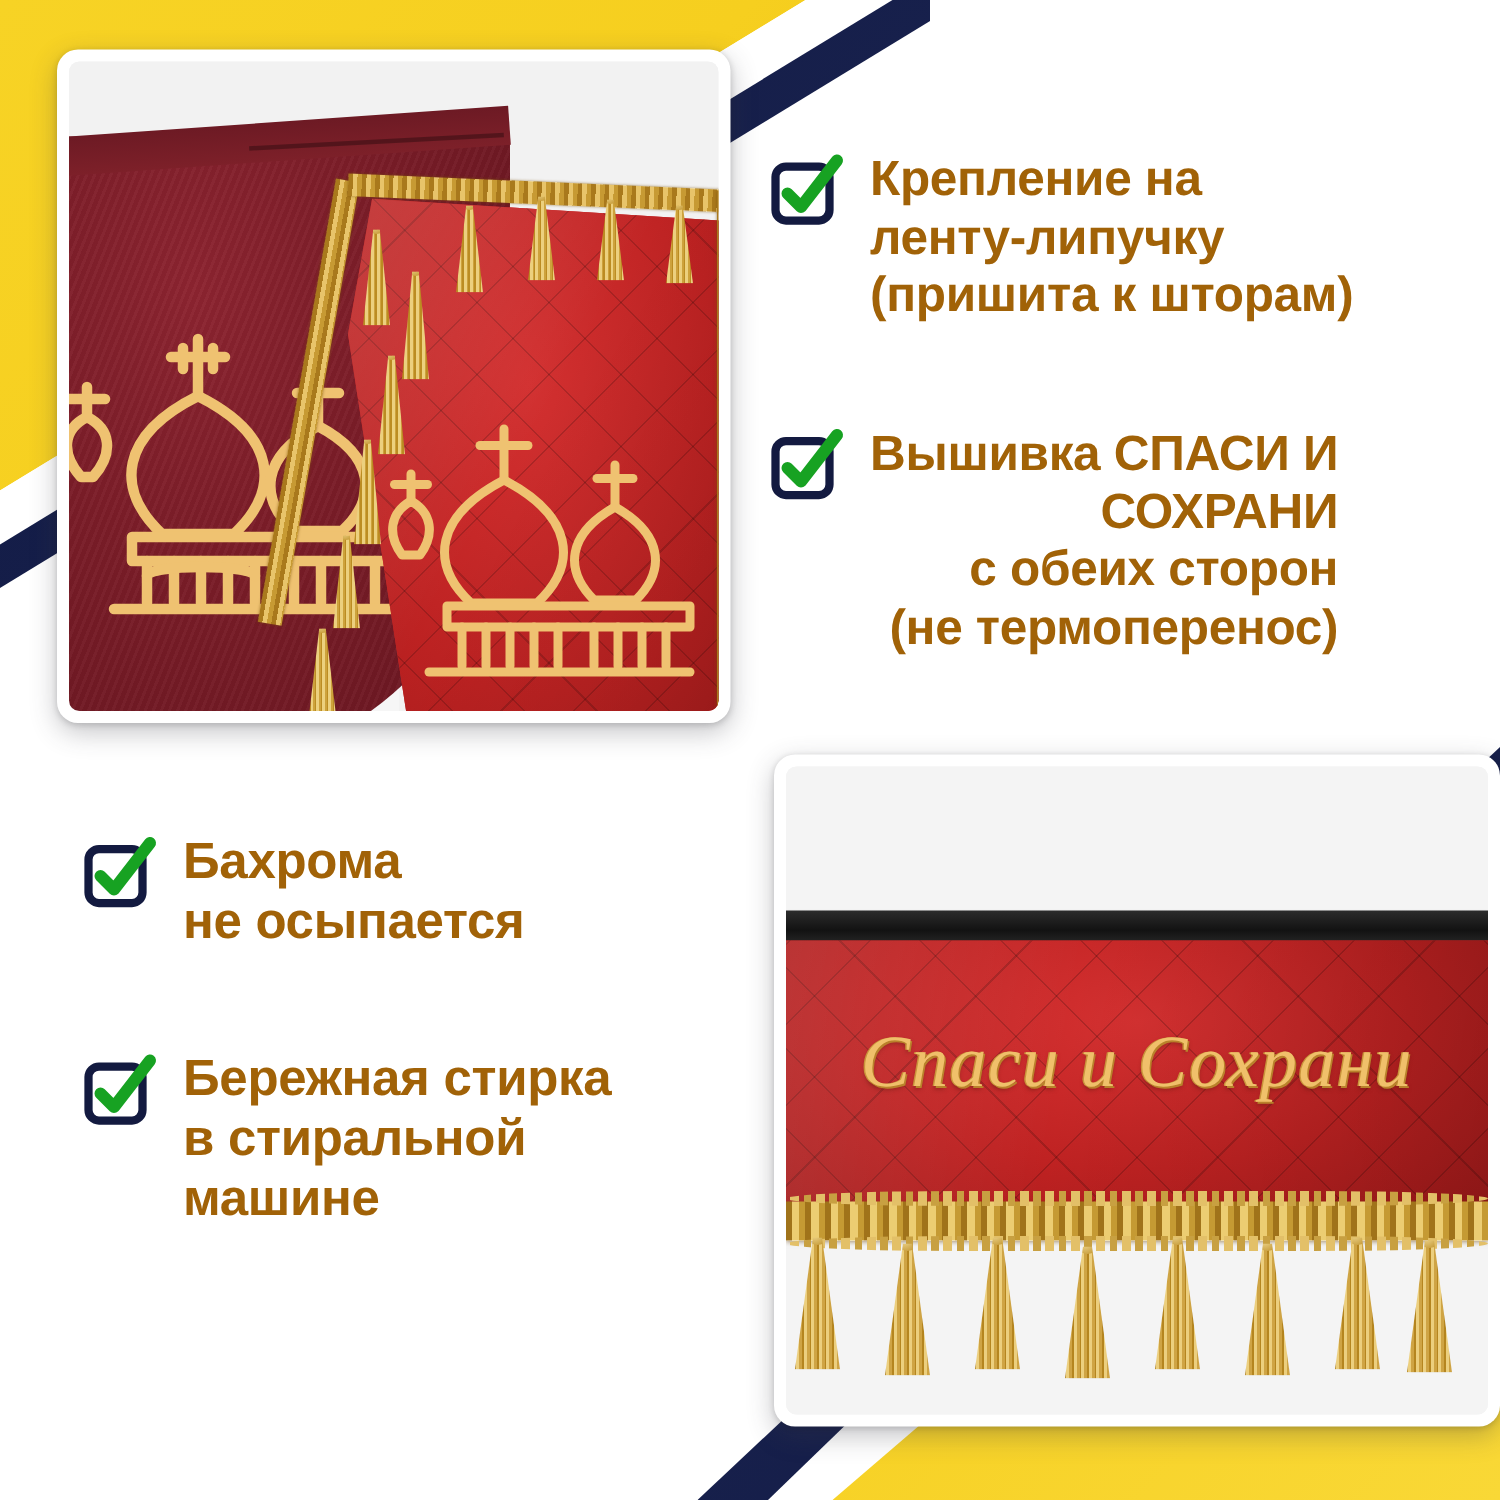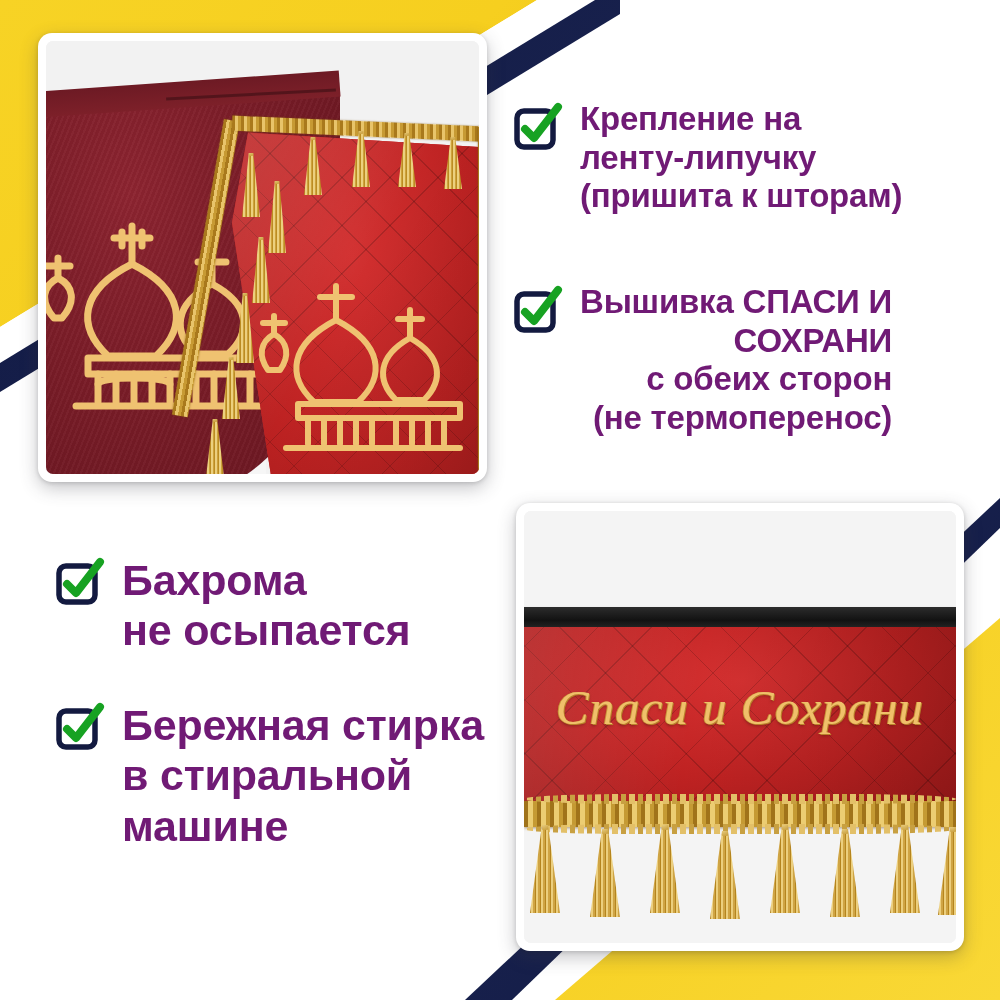--- a/index.html
+++ b/index.html
@@ -138,21 +138,21 @@
   .dome-grp { position:absolute; }
   .dome-grp svg { display:block; }
 
   
   .pa-white{
     position:absolute; left:150px; bottom:0; width:70px; height:90px;
     background:#f6f6f6;
   }
 
   
-  .card-b { left: 516px; top: 503px; width: 448px; height: 448px; }
+  .card-b { left: 516px; top: 503px; width: 484px; height: 448px; }
   .pb-bg { position:absolute; inset:0; background:#f4f4f4; }
   .pb-velcro{
     position:absolute; left:0; right:0; top:96px; height:22px;
     background:linear-gradient(#2c2c2c,#121212 60%,#262626);
     box-shadow:0 2px 3px rgba(0,0,0,.35);
   }
   .pb-quilt{
     position:absolute; left:0; right:0; top:116px; height:180px;
     background:#c22525;
     background-image:
@@ -209,31 +209,31 @@
     border-radius:50%;
     background:radial-gradient(circle at 35% 30%,#f3dc96,#b8871d);
   }
 
   
   .check-item { position:absolute; display:flex; align-items:flex-start; gap:20px; }
   .chk { position:relative; flex:0 0 auto; width:46px; height:46px; margin-top:4px; }
   .chk svg { display:block; overflow:visible; }
   .check-text {
     font-weight:700;
-    color:#701a75;
+    color:#a16207;
     line-height:1.17;
     white-space:pre-line;
     letter-spacing:-0.2px;
   }
   .ci-1 { left:514px; top:100px; }
   .ci-2 { left:514px; top:283px;text-align:right; }
   .ci-3 { left:56px;  top:555px; }
   .ci-4 { left:56px;  top:700px; }
   .ci-1 .check-text, .ci-2 .check-text { font-size:33px; }
-  .ci-3 .check-text, .ci-4 .check-text { font-size:43px; }
+  .ci-3 .check-text, .ci-4 .check-text { font-size:34px; }
 </style>
 </head>
 <body>
 
 <div class="canvas">
 
   <div class="corner-deco tl-yellow"></div>
   <div class="corner-deco tl-white-gap"></div>
   <div class="corner-deco tl-navy"></div>
   <div class="corner-deco br-yellow"></div>

